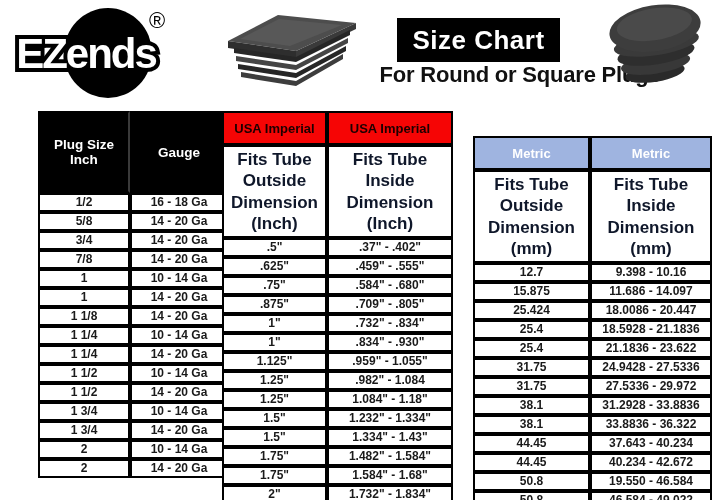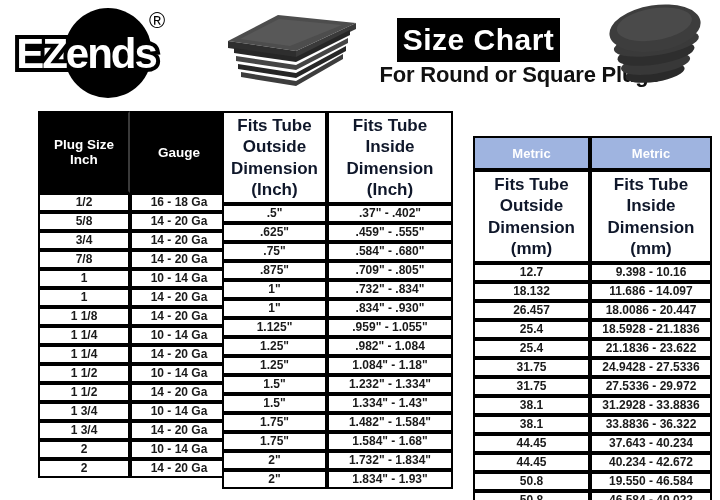--- a/index.html
+++ b/index.html
@@ -5,21 +5,21 @@
   html,body{margin:0;padding:0;}
   body{
     width:720px;height:500px;position:relative;background:#ffffff;
     font-family:"Liberation Sans",sans-serif;overflow:hidden;
   }
   .abs{position:absolute;}
 
   
   #title-box{
     left:397px;top:18px;height:44px;min-width:163px;
-    background:#000;color:#fff;font-size:30px;font-weight:bold;
+    background:#000;color:#fff;font-size:26px;font-weight:bold;
     line-height:44px;text-align:center;padding:0 4px;box-sizing:border-box;
     letter-spacing:.5px;
   }
   #subtitle{
     left:358px;top:62px;width:324px;text-align:center;
     font-size:22px;font-weight:bold;color:#111;letter-spacing:-.2px;
   }
 
   
   table{
@@ -168,20 +168,24 @@
       </tr>
     </tbody>
 </table>
 
 <table id="table-imperial">
   <colgroup>
       <col style="width:105px">
       <col style="width:126px">
     </colgroup>
   <thead>
+    <tr class="cat red">
+      <th>USA Imperial</th>
+      <th>USA Imperial</th>
+    </tr>
     <tr class="sub">
       <th>Fits Tube Outside Dimension (Inch)</th>
       <th>Fits Tube Inside Dimension (Inch)</th>
     </tr>
   </thead>
   <tbody>
       <tr>
         <td>.5"</td>
         <td>.37" - .402"</td>
       </tr>
@@ -258,25 +262,25 @@
       <th>Fits Tube Outside Dimension (mm)</th>
       <th>Fits Tube Inside Dimension (mm)</th>
     </tr>
   </thead>
   <tbody>
       <tr>
         <td>12.7</td>
         <td>9.398 - 10.16</td>
       </tr>
       <tr>
-        <td>18.132</td>
+        <td>15.875</td>
         <td>11.686 - 14.097</td>
       </tr>
       <tr>
-        <td>26.457</td>
+        <td>25.424</td>
         <td>18.0086 - 20.447</td>
       </tr>
       <tr>
         <td>25.4</td>
         <td>18.5928 - 21.1836</td>
       </tr>
       <tr>
         <td>25.4</td>
         <td>21.1836 - 23.622</td>
       </tr>

